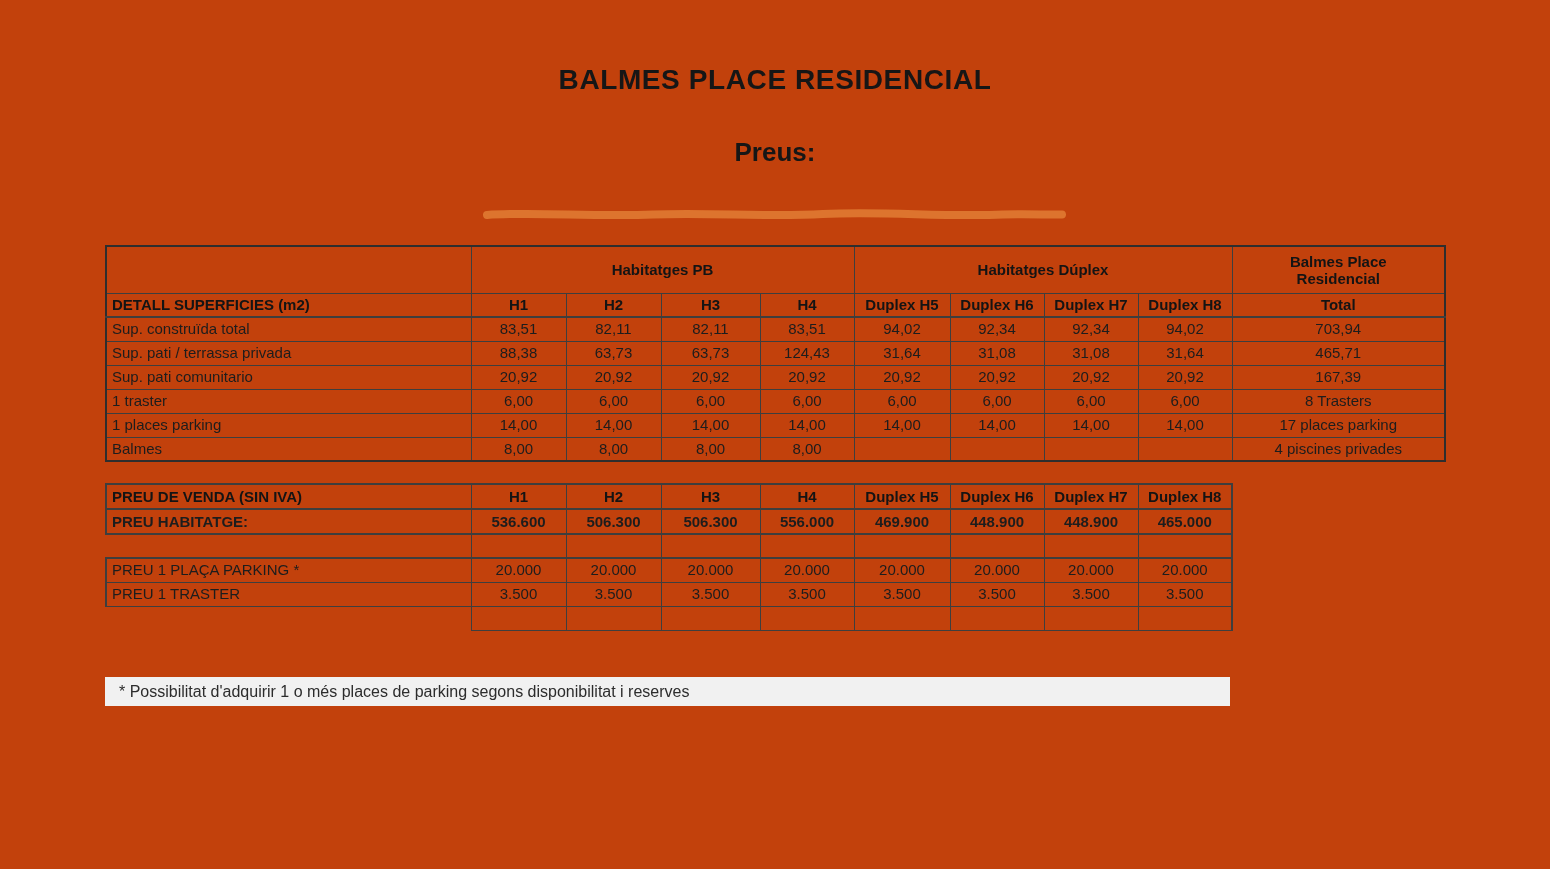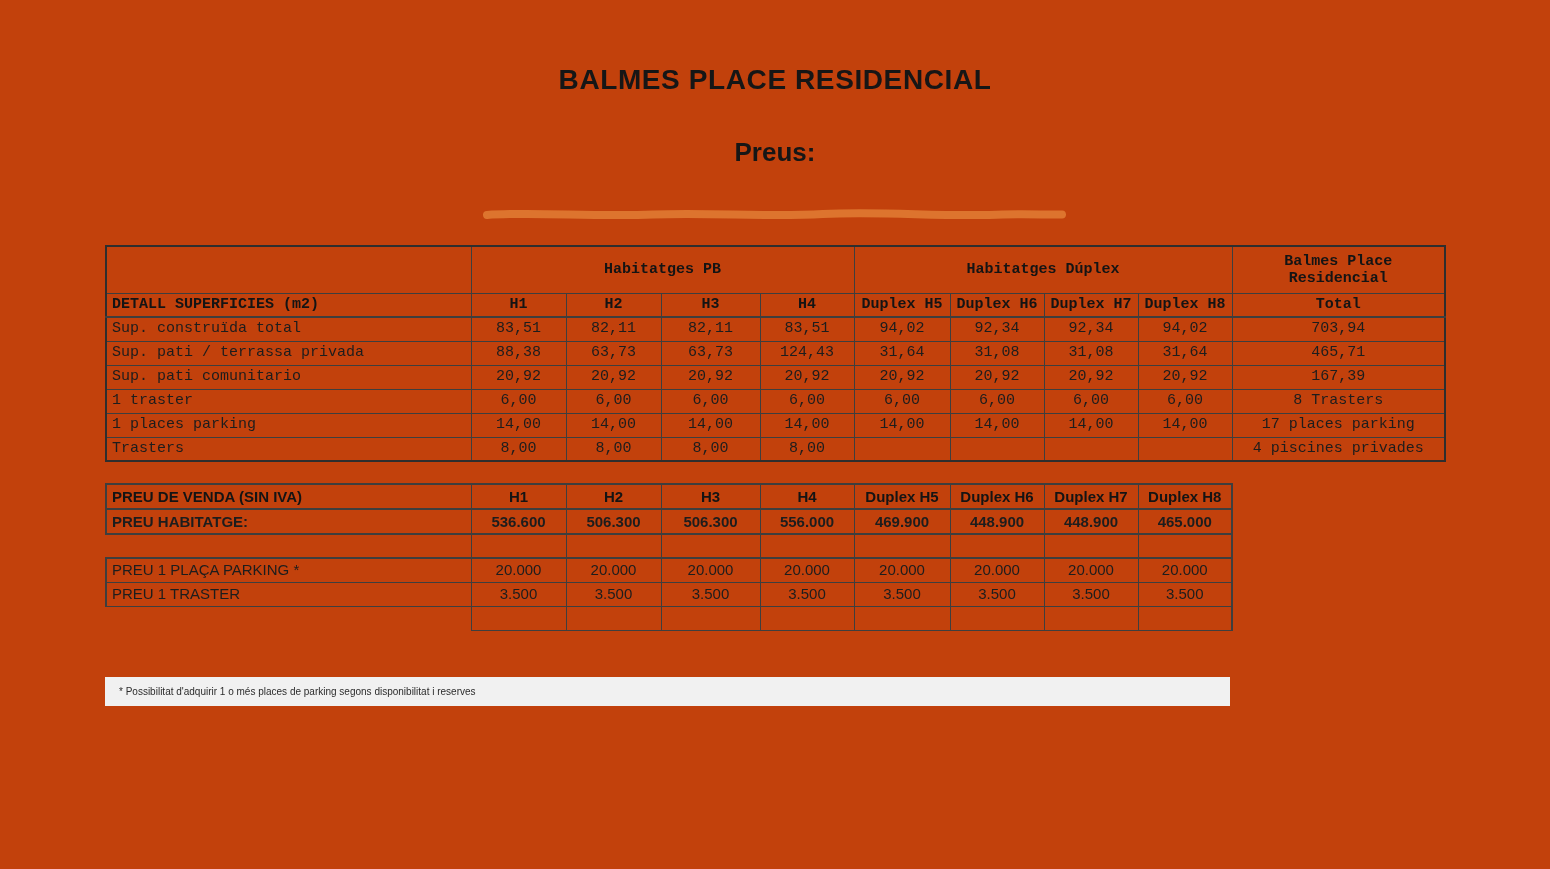--- a/index.html
+++ b/index.html
@@ -22,21 +22,21 @@
   td, th {
     font-size:15px; height:24px; line-height:1.05; padding:1px 4px;
     text-align:center; vertical-align:middle; color:#1d1d1d;
     overflow:hidden; white-space:nowrap;
   }
   th { font-weight:bold; color:#141414; }
   .lblcell { text-align:left; padding-left:5px; }
 
   
   .t1wrap { position:absolute; left:105px; top:245px; }
-  .t1wrap table { border:2px solid #2e2e2e;font-family:Liberation Mono, monospace; }
+  .t1wrap table { border:2px solid #2e2e2e; }
   .t1wrap td, .t1wrap th { border:1px solid #3e3e3e; }
   .t1wrap tr.grouprow { height:47px; }
   .t1wrap tr.grouprow th { white-space:pre-line; line-height:1.15; }
   .t1wrap tr.headrow th { border-bottom-width:2px; }
   .t1wrap tr.headrow { height:23px; }
 
   
   .t2wrap { position:absolute; left:105px; top:483px; }
   .t2wrap td, .t2wrap th { border:1px solid #3e3e3e; }
   .t2wrap .lb { border-left-width:2px; }
@@ -47,21 +47,21 @@
   .t2wrap tr.boldrow { height:25px; }
   .t2wrap tr.spacerrow { height:22px; }
   .t2wrap tr.spacerrow td.nob { border:none; }
   .t2wrap tr.sectionrow td { border-top-width:2px; }
   .t2wrap tr.lastrow td { border-bottom-width:2px; }
 
   .footband {
     position:absolute; left:105px; top:677px; width:1125px; height:29px;
     background:#f1f1f1; display:flex; align-items:center; padding-left:14px;
   }
-  .footband span { font-size:10px; color:#2c2c2c; }
+  .footband span { font-size:16px; color:#2c2c2c; }
 </style>
 </head>
 <body>
 
 <div class="page">
 
   <div class="title">BALMES PLACE RESIDENCIAL</div>
   <div class="subtitle">Preus:</div>
 
   <svg class="marker" viewBox="0 0 583 18" preserveAspectRatio="none" aria-hidden="true">
@@ -156,21 +156,21 @@
             <td>14,00</td>
             <td>14,00</td>
             <td>14,00</td>
             <td>14,00</td>
             <td>14,00</td>
             <td>14,00</td>
             <td>14,00</td>
             <td>17 places parking</td>
           </tr>
           <tr>
-            <td class="lblcell">Trasters</td>
+            <td class="lblcell">Balmes</td>
             <td>8,00</td>
             <td>8,00</td>
             <td>8,00</td>
             <td>8,00</td>
             <td></td>
             <td></td>
             <td></td>
             <td></td>
             <td>4 piscines privades</td>
           </tr>

